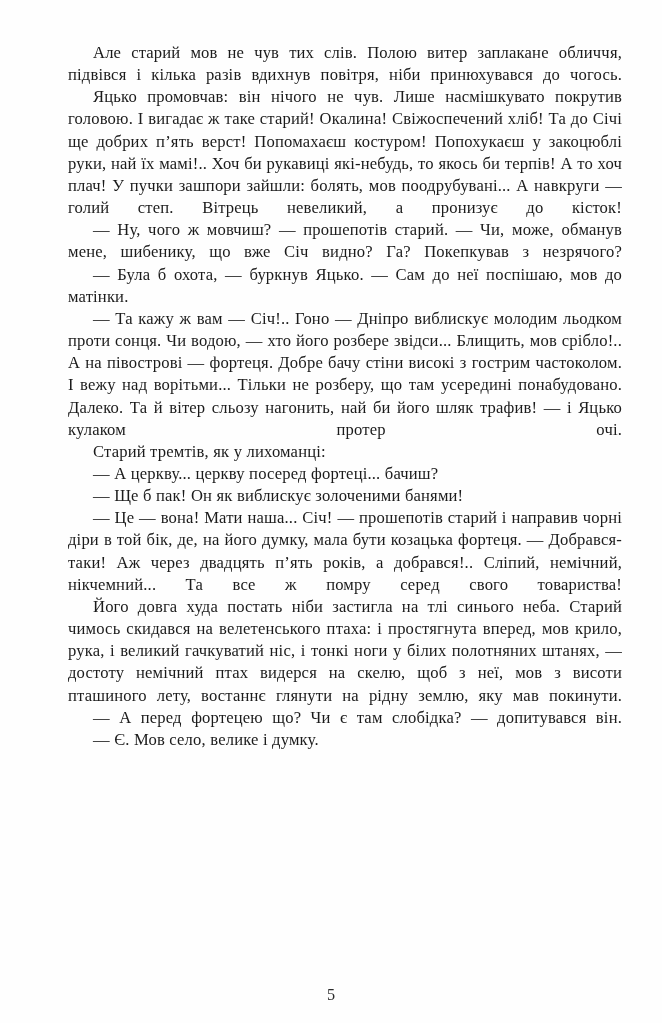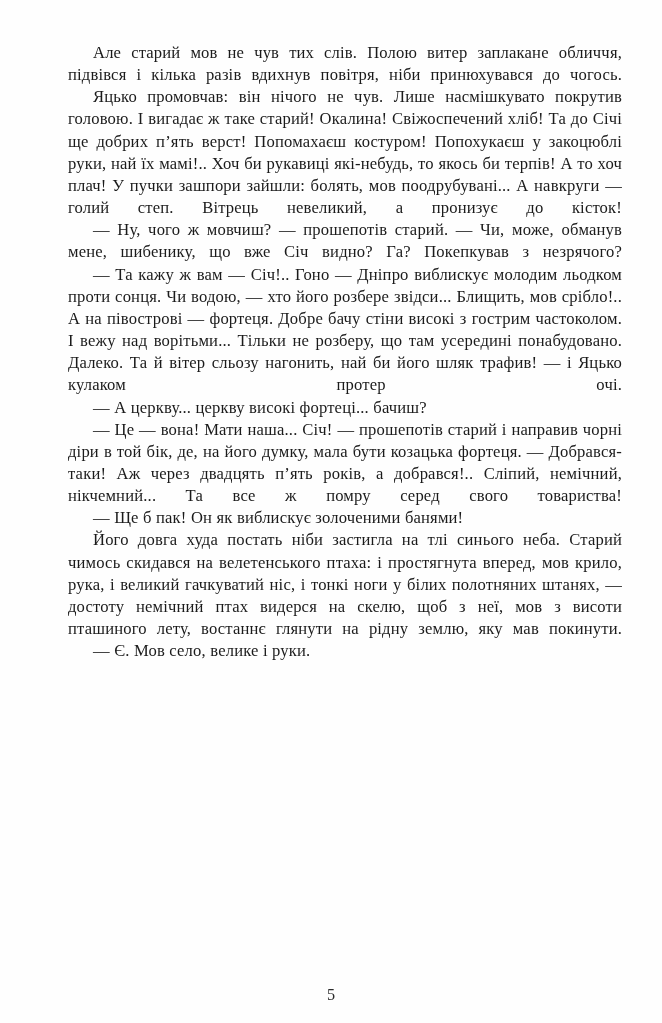--- a/index.html
+++ b/index.html
@@ -65,24 +65,27 @@
 </head>
 <body>
 
 <div class="page">
 
   <div class="text-block">
 
     <p class="para last-justify">Але старий мов не чув тих слів. Полою витер заплакане обличчя, підвівся і кілька разів вдихнув повітря, ніби принюхувався до чогось.</p>
     <p class="para last-justify">Яцько промовчав: він нічого не чув. Лише насмішкувато покрутив головою. І вигадає ж таке старий! Окалина! Свіжоспечений хліб! Та до Січі ще добрих п’ять верст! Попомахаєш костуром! Попохукаєш у закоцюблі руки, най їх мамі!.. Хоч би рукавиці які-небудь, то якось би терпів! А то хоч плач! У пучки зашпори зайшли: болять, мов поодрубувані... А навкруги — голий степ. Вітрець невеликий, а пронизує до кісток!</p>
     <p class="para last-justify">— Ну, чого ж мовчиш? — прошепотів старий. — Чи, може, обманув мене, шибенику, що вже Січ видно? Га? Покепкував з незрячого?</p>
+    <p class="para last-justify">— Була б охота, — буркнув Яцько. — Сам до неї поспішаю, мов до матінки.</p>
     <p class="para last-justify">— Та кажу ж вам — Січ!.. Гоно — Дніпро виблискує молодим льодком проти сонця. Чи водою, — хто його розбере звідси... Блищить, мов срібло!.. А на півострові — фортеця. Добре бачу стіни високі з гострим частоколом. І вежу над ворітьми... Тільки не розберу, що там усередині понабудовано. Далеко. Та й вітер сльозу нагонить, най би його шляк трафив! — і Яцько кулаком протер очі.</p>
-    <p class="para">— А церкву... церкву високі фортеці... бачиш?</p>
+    <p class="para">Старий тремтів, як у лихоманці:</p>
+    <p class="para">— А церкву... церкву посеред фортеці... бачиш?</p>
+    <p class="para">— Ще б пак! Он як виблискує золоченими банями!</p>
     <p class="para last-justify">— Це — вона! Мати наша... Січ! — прошепотів старий і направив чорні діри в той бік, де, на його думку, мала бути козацька фортеця. — Добрався-таки! Аж через двадцять п’ять років, а добрався!.. Сліпий, немічний, нікчемний... Та все ж помру серед свого товариства!</p>
-    <p class="para">— Ще б пак! Он як виблискує золоченими банями!</p>
     <p class="para last-justify">Його довга худа постать ніби застигла на тлі синього неба. Старий чимось скидався на велетенського птаха: і простягнута вперед, мов крило, рука, і великий гачкуватий ніс, і тонкі ноги у білих полотняних штанях, — достоту немічний птах видерся на скелю, щоб з неї, мов з висоти пташиного лету, востаннє глянути на рідну землю, яку мав покинути.</p>
-    <p class="para">— Є. Мов село, велике і руки.</p>
+    <p class="para last-justify">— А перед фортецею що? Чи є там слобідка? — допитувався він.</p>
+    <p class="para">— Є. Мов село, велике і думку.</p>
 
   </div>
 
   <div class="folio">5</div>
 
 </div>
 
 </body></html>

